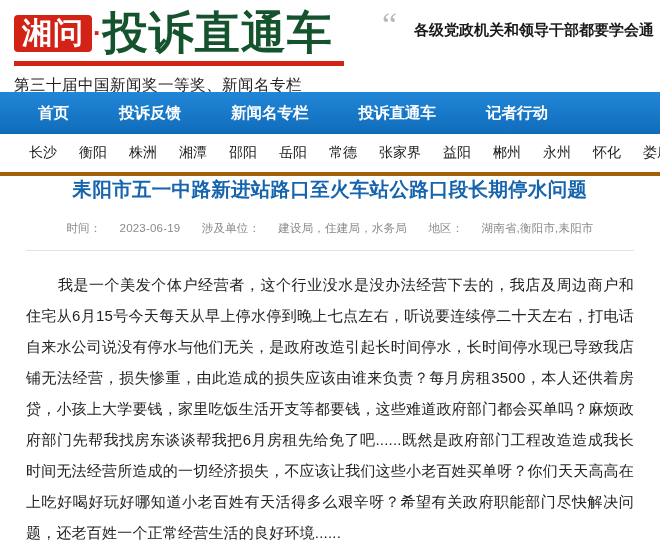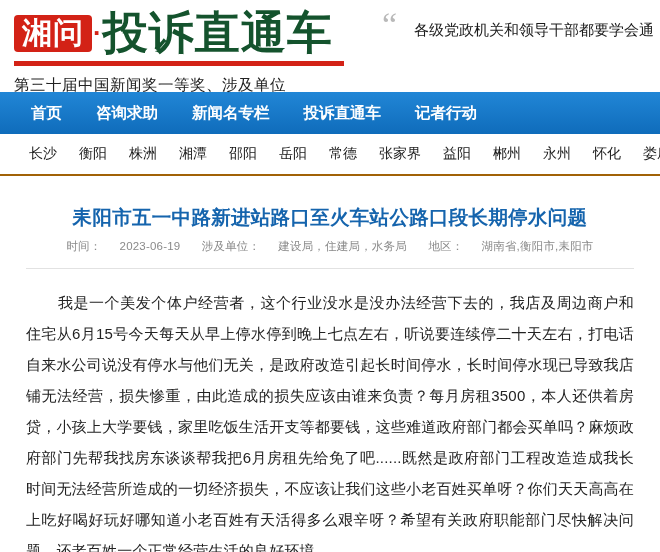--- a/index.html
+++ b/index.html
@@ -81,76 +81,75 @@
     line-height: 1;
   }
   .banner-right p {
     margin: 0;
     font-size: 15px;
     line-height: 28px;
     padding-left: 30px;
     white-space: nowrap;
     overflow: hidden;
   }
-  .banner-right p.first { padding-left: 30px; margin-top: 2px;}
+  .banner-right p.first { padding-left: 30px; margin-top: 2px; font-weight: bold;}
 
   
   .nav-main {
     background: #1878c8;
     background: linear-gradient(to bottom, #2186d6, #0f6cbb);
     height: 42px;
     display: flex;
     align-items: center;
-    padding-left: 14px;
-    gap: 0px;
+    padding-left: 21px;
+    gap: 16px;
     overflow: hidden;
   }
   .nav-main .nav-item {
     color: #ffffff;
     font-size: 15.5px;
     font-weight: bold;
     padding: 0 17px;
     line-height: 42px;
     white-space: nowrap;
     cursor: pointer;
   }
   .nav-sub {
     background: #ffffff;
     height: 42px;
     display: flex;
     align-items: center;
     padding-left: 18px;
-    border-bottom: 2px solid #a16207;
+    border-bottom: 4px solid #a16207;
     overflow: hidden;
   }
   .nav-sub .sub-item {
     color: #1a1a1a;
     font-size: 14px;
     padding: 0 11px;
     white-space: nowrap;
     cursor: pointer;
   }
 
   
   .article {
     padding: 0 26px;
   }
   .art-title {
     text-align: center;
     color: #1564ad;
     font-size: 19.5px;
     font-weight: bold;
-    margin-top: 28px;
     letter-spacing: 0.3px;
   }
   .art-meta {
     text-align: center;
     color: #8a8a8a;
     font-size: 11.5px;
-    margin-top: 8px;
+    margin-top: 18px;
     letter-spacing: 0.2px;
   }
   .art-meta span { margin: 0 9px; }
   .divider {
     margin-top: 14px;
     height: 1px;
     background: #e2e2e2;
   }
   .art-body {
     margin-top: 18px;
@@ -169,31 +168,31 @@
 <div class="page">
 
   <div class="banner">
     <div class="banner-left">
       <div class="logo-row">
         <span class="logo-badge">湘问</span>
         <span class="logo-dot">·</span>
         <span class="logo-main">投诉直通车</span>
       </div>
       <div class="logo-underline"></div>
-      <div class="banner-sub">第三十届中国新闻奖一等奖、涉及单位</div>
+      <div class="banner-sub">第三十届中国新闻奖一等奖、新闻名专栏</div>
     </div>
     <div class="banner-right">
       <span class="quote-mark">“</span>
       <p class="first">各级党政机关和领导干部都要学会通</p>
     </div>
   </div>
 
   <div class="nav-main">
     <div class="nav-item">首页</div>
-    <div class="nav-item">咨询求助</div>
+    <div class="nav-item">投诉反馈</div>
     <div class="nav-item">新闻名专栏</div>
     <div class="nav-item">投诉直通车</div>
     <div class="nav-item">记者行动</div>
 
   </div>
 
   <div class="nav-sub">
     <div class="sub-item">长沙</div>
     <div class="sub-item">衡阳</div>
     <div class="sub-item">株洲</div>

